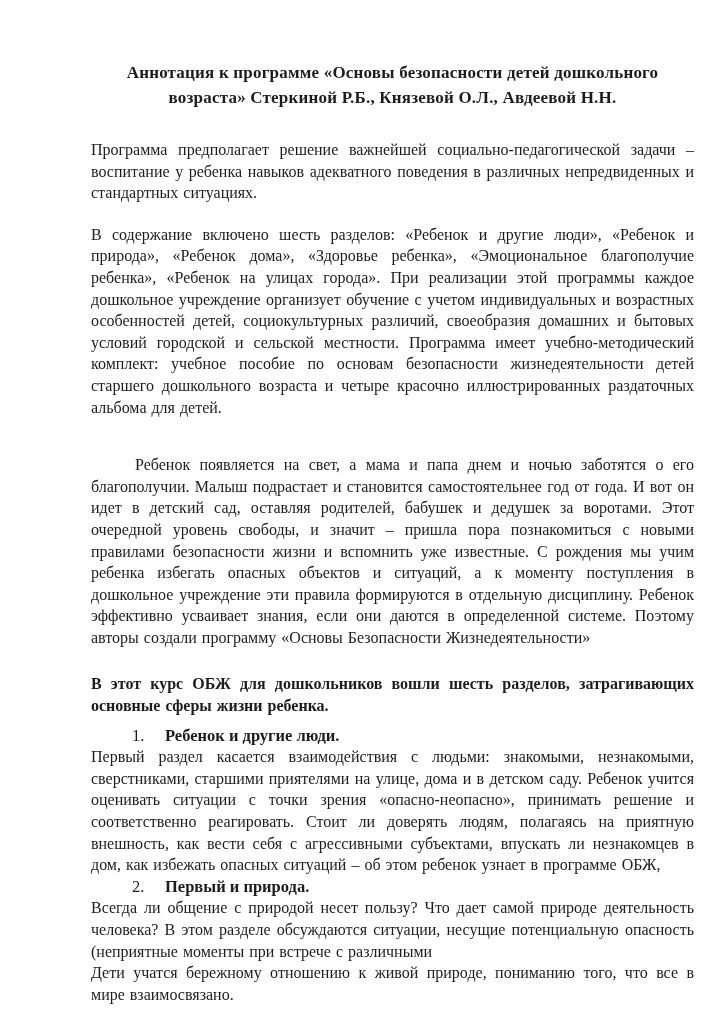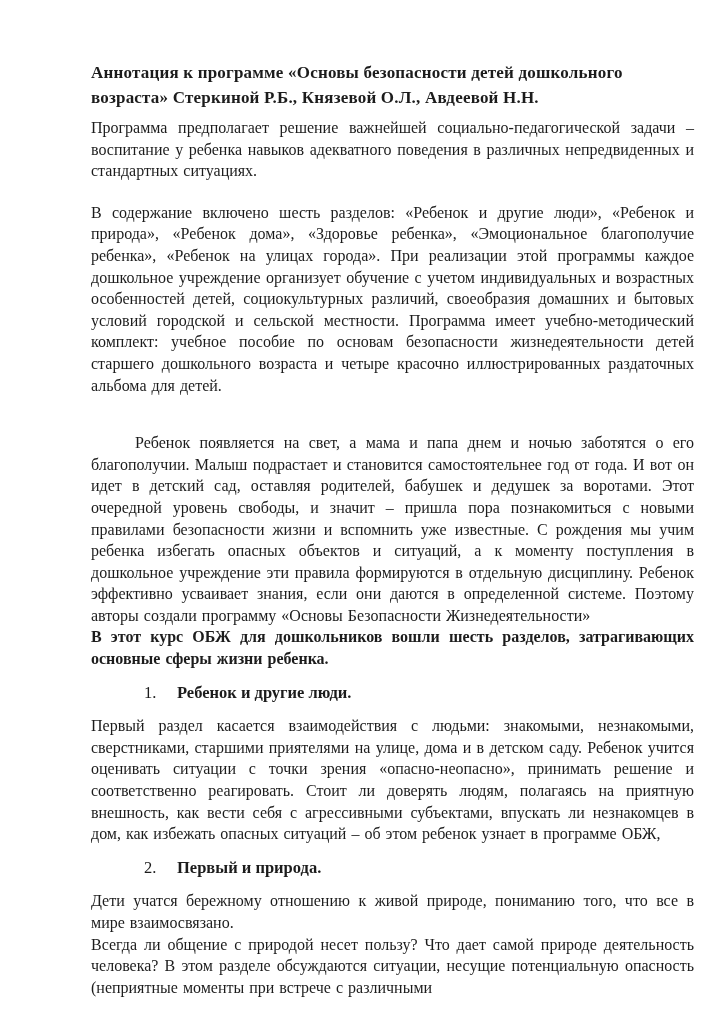--- a/index.html
+++ b/index.html
@@ -17,40 +17,41 @@
   .page {
     box-sizing: border-box;
     width: 724px;
     height: 1024px;
     padding: 60px 30px 0 91px;
     background: #ffffff;
   }
   .doc-title {
     font-size: 17px;
     font-weight: bold;
+    text-align: center;
     line-height: 25px;
-    margin: 0 0 7px 0;
+    margin: 0 0 29px 0;
     letter-spacing: 0.2px;
   }
   .para {
     font-size: 16px;
     line-height: 21.6px;
     text-align: justify;
     margin: 0 0 20px 0;
     word-spacing: 1px;
   }
   .para.nogap { margin-bottom: 0; }
   .para.smallgap { margin-bottom: 8px; }
   .para.firstline-indent { text-indent: 44px; margin-top: 36px; }
-  .para.bold { font-weight: bold; }
+  .para.bold { font-weight: bold; margin-top: 25px; }
   .list-heading {
     font-size: 16.5px;
     line-height: 21.6px;
     padding-left: 41px;
-    margin: 12px;
+    margin: 0;
   }
   .list-heading .num {
     display: inline-block;
     width: 33px;
     font-weight: normal;
   }
   .list-heading .head-text {
     font-weight: bold;
   }
 </style>
@@ -72,17 +73,17 @@
   <div class="list-heading">
     <span class="num">1.</span><span class="head-text">Ребенок и другие люди.</span>
   </div>
 
   <p class="para nogap">Первый раздел касается взаимодействия с людьми: знакомыми, незнакомыми, сверстниками, старшими приятелями на улице, дома и в детском саду. Ребенок учится оценивать ситуации с точки зрения «опасно-неопасно», принимать решение и соответственно реагировать. Стоит ли доверять людям, полагаясь на приятную внешность, как вести себя с агрессивными субъектами, впускать ли незнакомцев в дом, как избежать опасных ситуаций – об этом ребенок узнает в программе ОБЖ,</p>
 
   <div class="list-heading">
     <span class="num">2.</span><span class="head-text">Первый и природа.</span>
   </div>
 
+  <p class="para nogap">Всегда ли общение с природой несет пользу? Что дает самой природе деятельность человека? В этом разделе обсуждаются ситуации, несущие потенциальную опасность (неприятные моменты при встрече с различными</p>
+
   <p class="para nogap">Дети учатся бережному отношению к живой природе, пониманию того, что все в мире взаимосвязано.</p>
-
-  <p class="para nogap">Всегда ли общение с природой несет пользу? Что дает самой природе деятельность человека? В этом разделе обсуждаются ситуации, несущие потенциальную опасность (неприятные моменты при встрече с различными</p>
 
 </div>
 
 </body></html>

